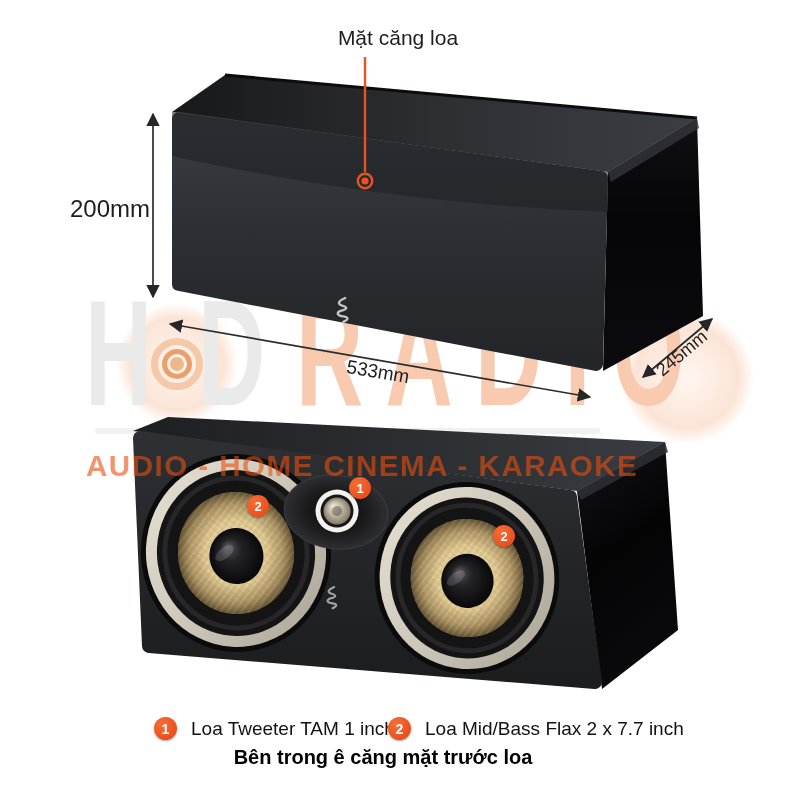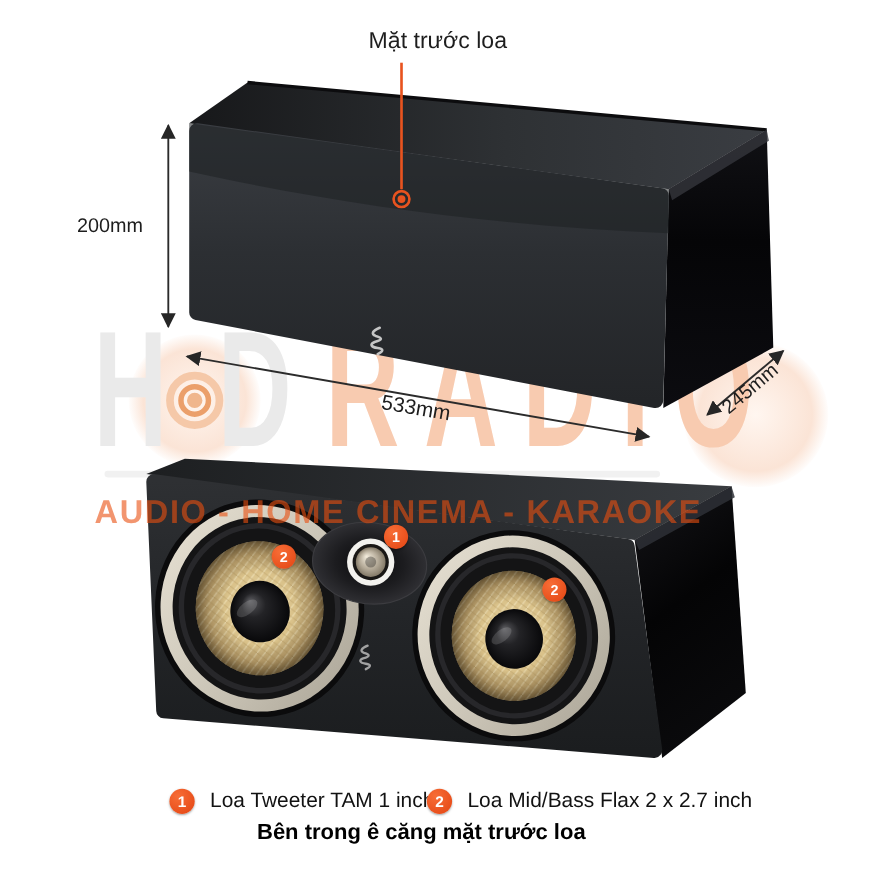--- a/index.html
+++ b/index.html
@@ -19,21 +19,21 @@
   
   #wm2{z-index:3;left:86px;top:449px;font-size:30px;font-weight:bold;letter-spacing:1.5px;
     color:rgba(233,78,15,0.60);white-space:nowrap;transform:scale(0.985,1);transform-origin:left top;}
 
   
   #scene{z-index:2;left:0;top:0;}
 
   
   .lbl{z-index:4;color:#1e1e1e;}
   #front-label{left:300px;top:26px;width:196px;text-align:center;font-size:21px;}
-  #dim-h{left:70px;top:195px;width:72px;text-align:left;font-size:18px;}
+  #dim-h{left:70px;top:195px;width:72px;text-align:right;font-size:24px;}
   #dim-w{left:330px;top:361px;width:96px;text-align:center;font-size:19px;transform:rotate(9.6deg);}
   #dim-d{left:640px;top:343px;width:84px;text-align:center;font-size:18px;transform:rotate(-40deg);}
 
   .badge{position:absolute;z-index:4;width:22px;height:22px;border-radius:50%;
     background:radial-gradient(circle at 35% 30%,#f76d36,#e84e1b 75%);
     color:#fff;font-size:13px;font-weight:bold;display:flex;align-items:center;justify-content:center;
     box-shadow:0 1px 2px rgba(0,0,0,.4);}
 
   
   .legend-item{position:absolute;z-index:4;display:flex;align-items:center;}
@@ -190,32 +190,32 @@
 
     <g>
       <line x1="365" y1="57" x2="365" y2="172" stroke="#e8531f" stroke-width="2.4"></line>
       <circle cx="365" cy="181" r="7.2" fill="none" stroke="#e8531f" stroke-width="2.4"></circle>
       <circle cx="365" cy="181" r="3.6" fill="#e8531f"></circle>
     </g>
   </svg>
 
   <div id="wm2" class="abs">AUDIO - HOME CINEMA - KARAOKE</div>
 
-  <div id="front-label" class="abs lbl">Mặt trước loa</div>
+  <div id="front-label" class="abs lbl">Mặt căng loa</div>
   <div id="dim-h" class="abs lbl">200mm</div>
   <div id="dim-w" class="abs lbl">533mm</div>
   <div id="dim-d" class="abs lbl">245mm</div>
 
   <div class="badge" style="left:349px;top:477px;">1</div>
   <div class="badge" style="left:247px;top:495px;">2</div>
   <div class="badge" style="left:493px;top:525px;">2</div>
 
   <div class="legend-item" style="left:154px;top:717px;">
     <div class="legend-badge">1</div>
     <div class="legend-label">Loa Tweeter TAM 1 inch</div>
   </div>
   <div class="legend-item" style="left:388px;top:717px;">
     <div class="legend-badge">2</div>
-    <div class="legend-label">Loa Mid/Bass Flax 2 x 2.7 inch</div>
+    <div class="legend-label">Loa Mid/Bass Flax 2 x 7.7 inch</div>
   </div>
   <div id="note" class="abs">Bên trong ê căng mặt trước loa</div>
 
 </div>
 
 </body></html>

